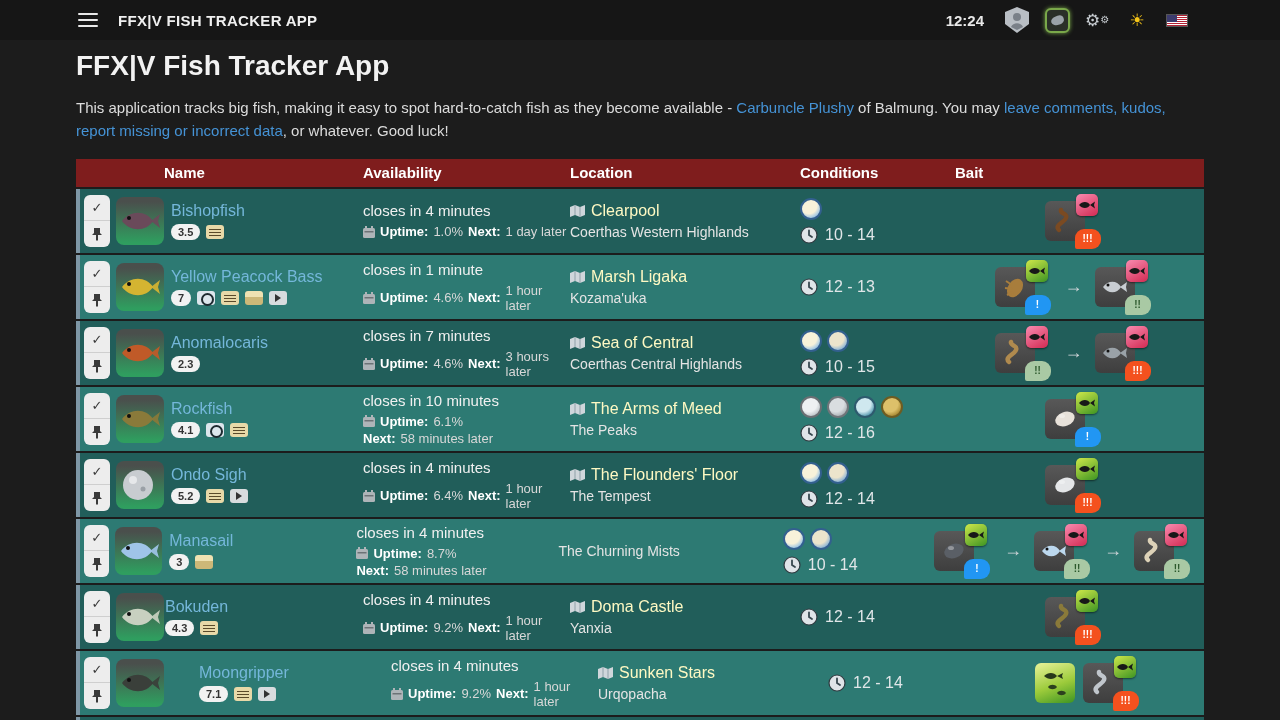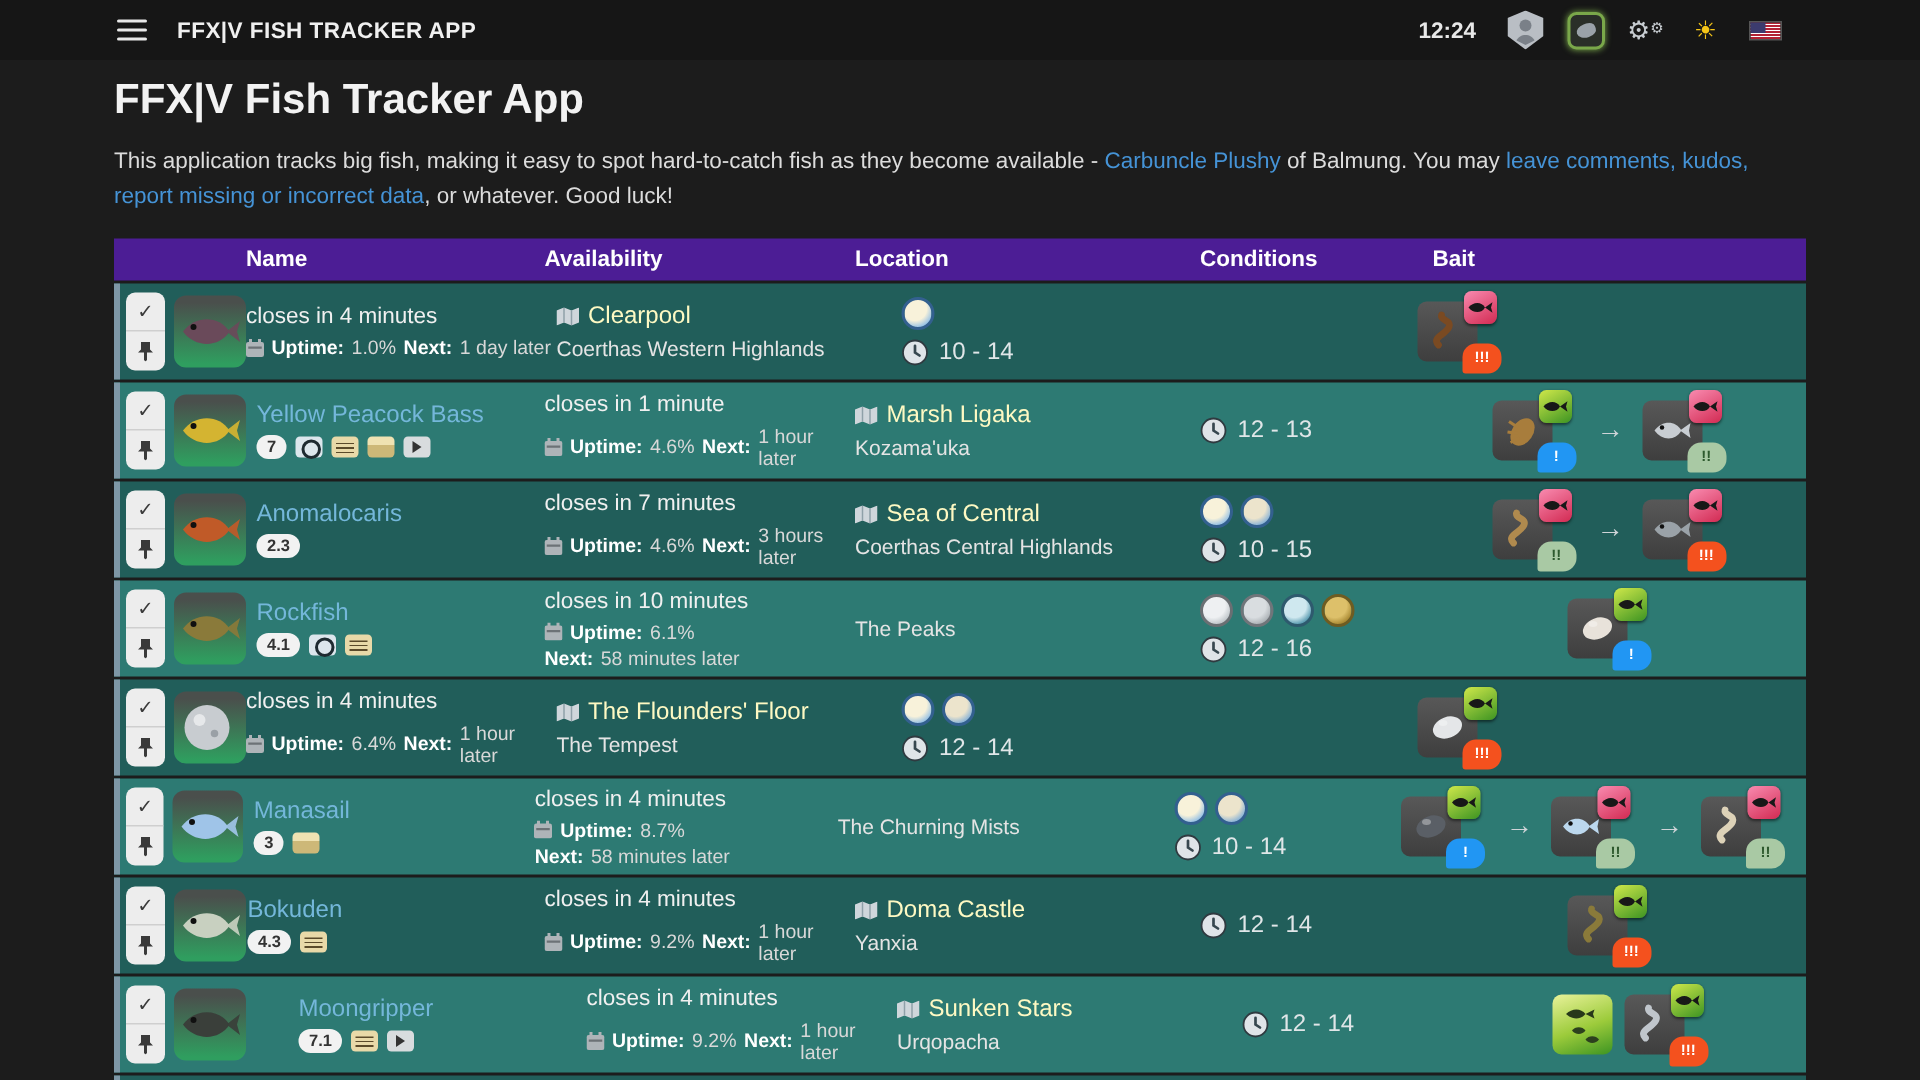--- a/index.html
+++ b/index.html
@@ -23,21 +23,21 @@
   .sun-glyph { color:#f5c518; font-size:17px; line-height:1; }
   .flag { width:22px; height:13px; position:relative;
     background:repeating-linear-gradient(#b22234 0 1px,#ffffff 1px 2px); border:1px solid #555; }
   .flag i { position:absolute; top:0; left:0; width:10px; height:7px; background:#3c3b6e; }
   
   .main { margin:0 76px; }
   h1 { color:#f2f2f2; font-size:28px; font-weight:bold; margin:10px 0 14px; }
   .intro { color:#dcdcdc; font-size:15px; line-height:1.55; max-width:1110px; margin-bottom:16px; }
   .intro a { color:#4593d6; text-decoration:none; cursor:pointer; }
   
-  .thead { background:#4c1d95; height:28px; display:flex; align-items:center;
+  .thead { background:#7f1d1d; height:28px; display:flex; align-items:center;
     padding-left:88px; color:#fff; font-size:15px; font-weight:bold; margin-bottom:2px; }
   .thead .c-name{ width:199px; } .thead .c-avail{ width:207px; }
   .thead .c-loc{ width:230px; } .thead .c-cond{ width:155px; } .thead .c-bait{ flex:1; }
   .row { display:flex; align-items:stretch; border-left:4px solid #7e97a6;
     padding:4px 0 4px 4px; margin-bottom:2px; min-height:56px; }
   .row-odd { background:#215e5a; }
   .row-even { background:#2d7a73; }
   .controls { width:26px; margin:2px 6px 2px 0; background:#ededed; border-radius:6px;
     display:flex; flex-direction:column; overflow:hidden; align-self:center; height:52px; }
   .ctrl-btn { flex:1; border:none; background:transparent; color:#3a3a3a; font-size:13px;
@@ -140,20 +140,27 @@
             </svg>
           </button>
         </div>
         <div class="thumb">
           <svg xmlns="http://www.w3.org/2000/svg" width="44" height="36" viewBox="0 0 44 36">
             <path d="M4 18 C12 7,28 7,35 18 C28 29,12 29,4 18 Z" fill="#6a4a5a"></path>
             <path d="M33 18 L42 11 L40 18 L42 25 Z" fill="#6a4a5a" opacity=".92"></path>
             <circle cx="11" cy="15" r="2" fill="#101010"></circle>
           </svg>
         </div>
+        <div class="cell c-name" style="padding-left: 7px;">
+          <a class="fish-link">Bishopfish</a>
+          <div class="meta">
+            <span class="badge">3.5</span>
+            <span class="mini-icon icon-notebook"></span>
+          </div>
+        </div>
         <div class="cell c-avail">
           <div class="closes">closes in 4 minutes</div>
           <div class="upline">
             <span>
               <svg xmlns="http://www.w3.org/2000/svg" width="12" height="12" viewBox="0 0 12 12">
                 <rect x="0" y="2" width="12" height="10" rx="1.5" fill="#aeb4b8"></rect>
                 <rect x="2" y="0" width="2" height="3" fill="#aeb4b8"></rect>
                 <rect x="8" y="0" width="2" height="3" fill="#aeb4b8"></rect>
                 <rect x="1.5" y="5" width="9" height="1.5" fill="#6c7276"></rect>
               </svg>
@@ -445,20 +452,29 @@
             </span>
             <b>Uptime:</b>
             <span>6.1%</span>
           </div>
           <div class="upline">
             <b>Next:</b>
             <span>58 minutes later</span>
           </div>
         </div>
         <div class="cell c-loc">
+          <div class="loc-line">
+            <span>
+              <svg xmlns="http://www.w3.org/2000/svg" width="15" height="12" viewBox="0 0 15 12">
+                <path d="M0 2 L5 0 L10 2 L15 0 V10 L10 12 L5 10 L0 12 Z" fill="#cfd6db"></path>
+                <path d="M5 0 V10 M10 2 V12" stroke="#8fa0a8" stroke-width="1"></path>
+              </svg>
+            </span>
+            <a class="loc-link">The Arms of Meed</a>
+          </div>
           <div class="zone">The Peaks</div>
         </div>
         <div class="cell c-cond">
           <div class="weather-row">
             <span class="wx" style="border: 2px solid rgb(106, 111, 115); background: radial-gradient(circle at 38% 32%, rgb(238, 240, 242) 0px, rgb(238, 240, 242) 48%, rgb(194, 200, 204) 75%);"></span>
             <span class="wx" style="border: 2px solid rgb(112, 117, 122); background: radial-gradient(circle at 38% 32%, rgb(217, 221, 224) 0px, rgb(217, 221, 224) 48%, rgb(174, 180, 184) 75%);"></span>
             <span class="wx" style="border: 2px solid rgb(46, 90, 110); background: radial-gradient(circle at 38% 32%, rgb(207, 232, 239) 0px, rgb(207, 232, 239) 48%, rgb(95, 159, 180) 75%);"></span>
             <span class="wx" style="border: 2px solid rgb(110, 92, 34); background: radial-gradient(circle at 38% 32%, rgb(221, 192, 106) 0px, rgb(221, 192, 106) 48%, rgb(171, 140, 54) 75%);"></span>
           </div>
           <div class="clock-line">
@@ -498,20 +514,28 @@
             </svg>
           </button>
         </div>
         <div class="thumb">
           <svg xmlns="http://www.w3.org/2000/svg" width="44" height="36" viewBox="0 0 44 36">
             <circle cx="20" cy="18" r="15" fill="#c8ccd0"></circle>
             <circle cx="15" cy="13" r="4" fill="#ffffff" opacity=".55"></circle>
             <circle cx="25" cy="22" r="2.5" fill="#9aa0a6"></circle>
           </svg>
         </div>
+        <div class="cell c-name" style="padding-left: 7px;">
+          <a class="fish-link">Ondo Sigh</a>
+          <div class="meta">
+            <span class="badge">5.2</span>
+            <span class="mini-icon icon-notebook"></span>
+            <span class="mini-icon icon-video"></span>
+          </div>
+        </div>
         <div class="cell c-avail">
           <div class="closes">closes in 4 minutes</div>
           <div class="upline">
             <span>
               <svg xmlns="http://www.w3.org/2000/svg" width="12" height="12" viewBox="0 0 12 12">
                 <rect x="0" y="2" width="12" height="10" rx="1.5" fill="#aeb4b8"></rect>
                 <rect x="2" y="0" width="2" height="3" fill="#aeb4b8"></rect>
                 <rect x="8" y="0" width="2" height="3" fill="#aeb4b8"></rect>
                 <rect x="1.5" y="5" width="9" height="1.5" fill="#6c7276"></rect>
               </svg>

